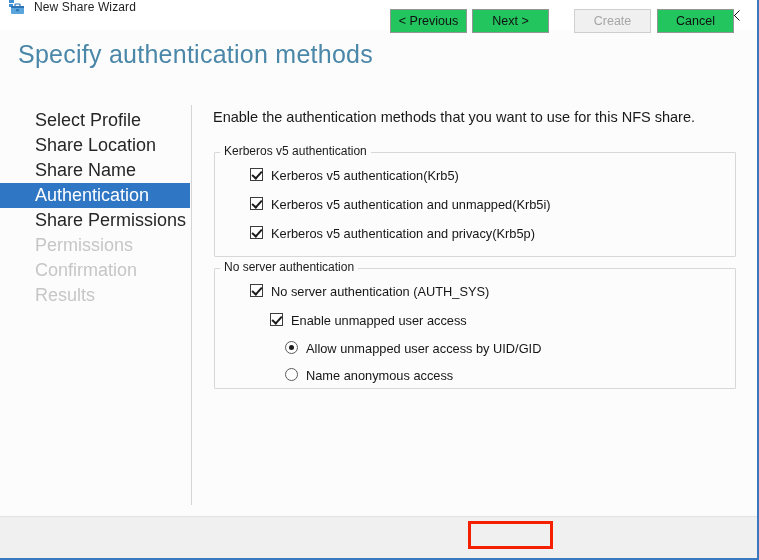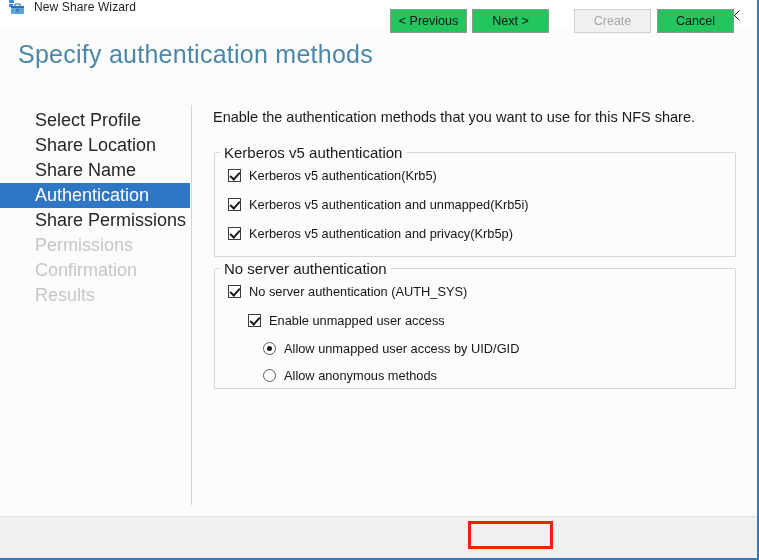--- a/index.html
+++ b/index.html
@@ -150,33 +150,33 @@
     box-sizing: border-box;
     border: 1px solid #d8d8d8;
     border-radius: 1px;
   }
   .groupbox .legend {
     position: absolute;
     left: 5px;
     top: -9px;
     background: #fcfcfc;
     padding: 0 4px;
-    font-size: 15px;
+    font-size: 12px;
     color: #1a1a1a;
     white-space: nowrap;
   }
   #kerberos-group { left: 23px; top: 56px; width: 522px; height: 105px; }
   #noserver-group { left: 23px; top: 172px; width: 522px; height: 121px; }
 
   
   .row {
     position: absolute;
     display: flex;
-    align-items: center;
-    white-space: nowrap;
+    white-space: nowrap;
+    margin-left: 22px;
   }
   .row .label {
     font-size: 12.8px;
     color: #161616;
     margin-left: 8px;
   }
   .cbox {
     width: 13px;
     height: 13px;
     box-sizing: border-box;
@@ -364,21 +364,21 @@
           <span class="label">Enable unmapped user access</span>
         </div>
 
         <div class="row" style="left:48px; top:72px;">
           <span class="radio selected"></span>
           <span class="label">Allow unmapped user access by UID/GID</span>
         </div>
 
         <div class="row" style="left:48px; top:99px;">
           <span class="radio"></span>
-          <span class="label">Allow anonymous methods</span>
+          <span class="label">Name anonymous access</span>
         </div>
       </div>
     </div>
   </div>
 
   <div class="footer"></div>
 
   <div class="btn" id="btn-previous">&lt; Previous</div>
   <div class="focus-line"></div>
   <div class="btn" id="btn-next">Next &gt;</div>

